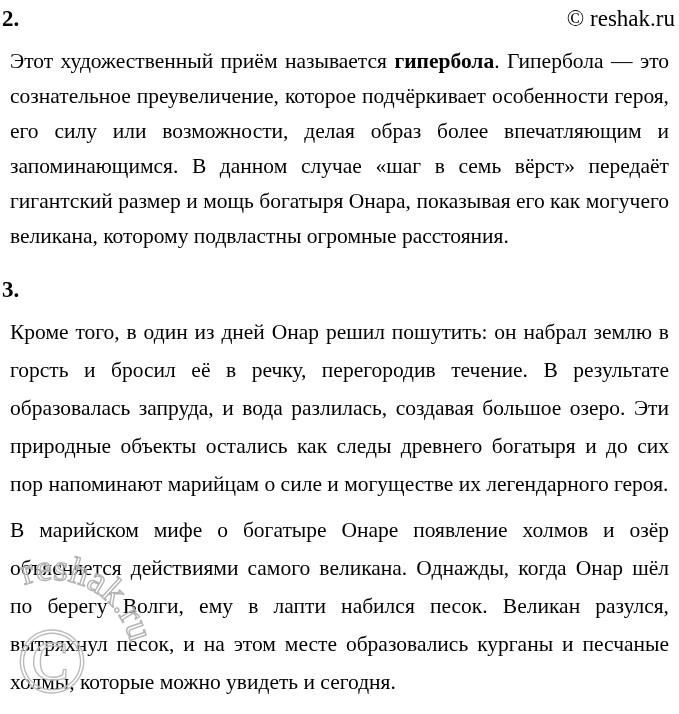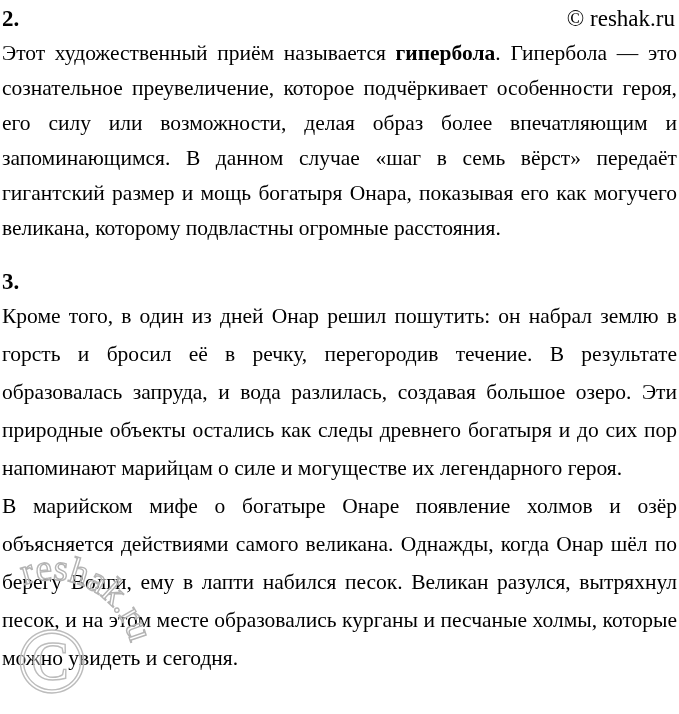--- a/index.html
+++ b/index.html
@@ -30,21 +30,21 @@
     font-weight: bold;
     line-height: 30px;
   }
   .copyright {
     font-size: 23px;
     line-height: 30px;
     padding-right: 2px;
     margin-left: 20px;
   }
   p.answer {
-    margin: 0;
+    margin: 8px;
     font-size: 21.5px;
     text-align: justify;
     color: #000000;
   }
   .answer-2 {
     margin-top: 15px;
     line-height: 35px;
   }
   .term-bold {
     font-weight: bold;

